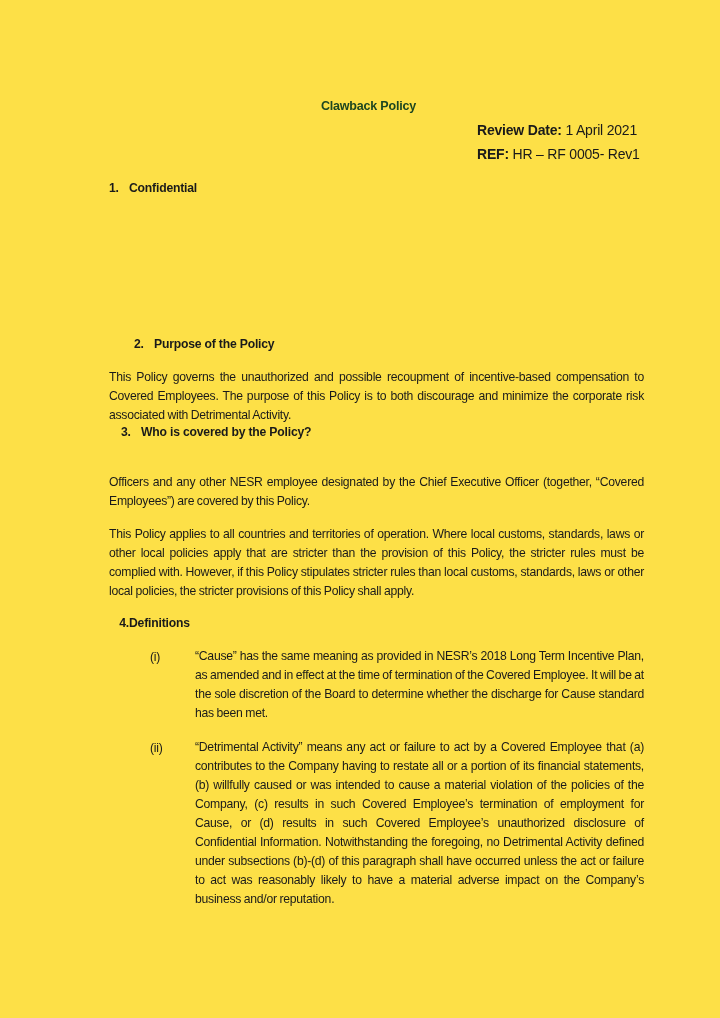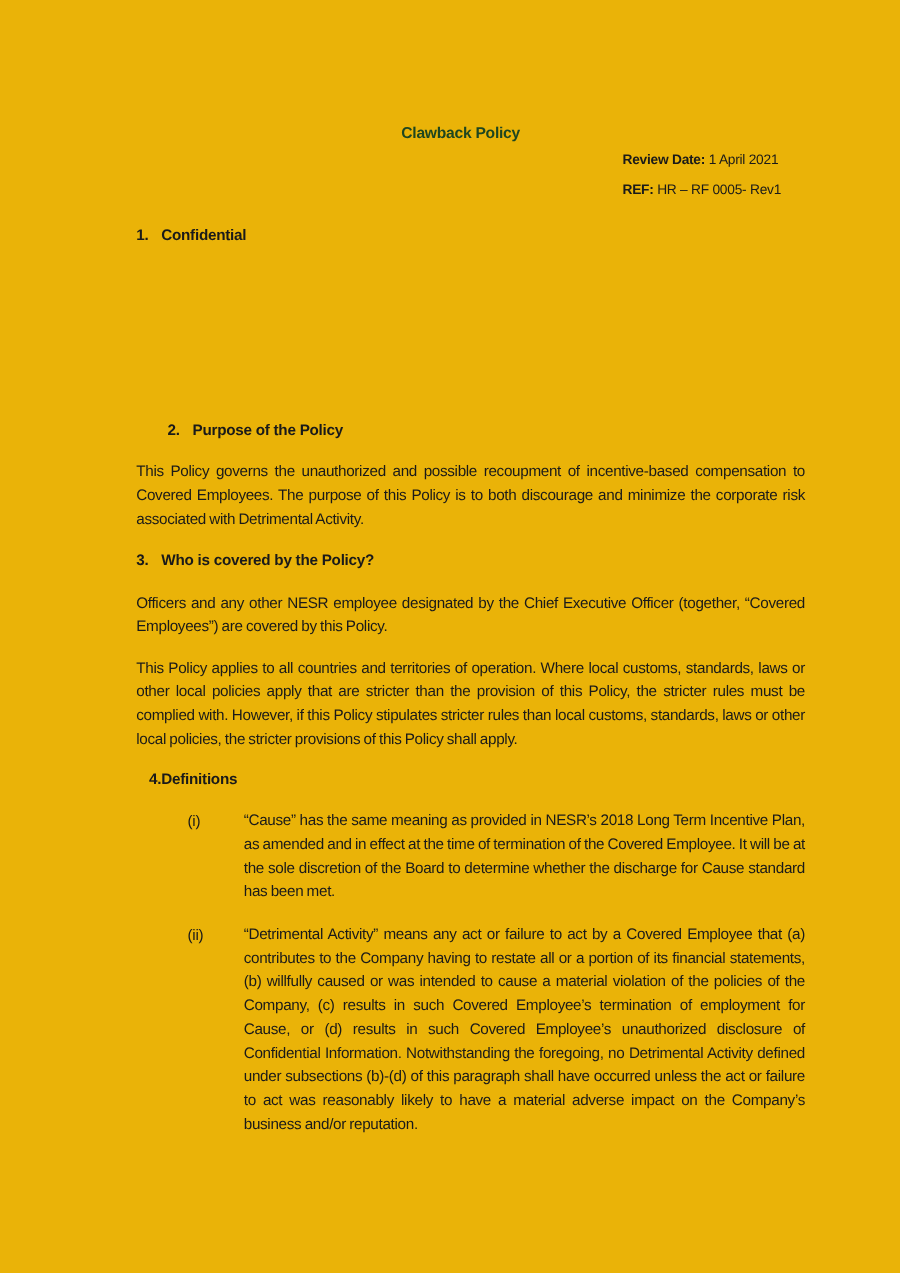--- a/index.html
+++ b/index.html
@@ -13,35 +13,35 @@
       position: relative;
       overflow: hidden;
       font-family: "Liberation Sans", sans-serif;
       color: #1a1a1a;
       font-size: 12.2px;
     }
     .page {
       position: absolute;
       left: 0; top: 0;
       width: 720px; height: 1018px;
-      background: #eab308;
+      background: #fde047;
     }
     .title {
       position: absolute;
       left: 321px;
       top: 99px;
       font-weight: bold;
       font-size: 12.5px;
       color: #1e4620;
       letter-spacing: -0.2px;
     }
     .meta-line {
       position: absolute;
-      left: 498px;
-      font-size: 11px;
+      left: 477px;
+      font-size: 14px;
       letter-spacing: -0.2px;
     }
     .meta-line b { font-weight: bold; }
     .heading {
       position: absolute;
       left: 109px;
       font-weight: bold;
       font-size: 12.2px;
       letter-spacing: -0.2px;
     }
@@ -90,21 +90,21 @@
 
   <div class="heading" style="top:181px;">
     <span class="num">1.</span><span>Confidential</span>
   </div>
 
   <div class="heading" style="top:337px;margin-left:25px;">
     <span class="num">2.</span><span>Purpose of the Policy</span>
   </div>
   <div class="para" style="top:368px;">This Policy governs the unauthorized and possible recoupment of incentive-based compensation to Covered Employees.  The purpose of this Policy is to both discourage and minimize the corporate risk associated with Detrimental Activity.</div>
 
-  <div class="heading" style="top:441px;">
+  <div class="heading" style="top:425px;margin-left:12px;">
     <span class="num">3.</span><span>Who is covered by the Policy?</span>
   </div>
   <div class="para" style="top:473px;">Officers and any other NESR employee designated by the Chief Executive Officer (together, “Covered Employees”) are covered by this Policy.</div>
   <div class="para" style="top:525px;">This Policy applies to all countries and territories of operation. Where local customs, standards, laws or other local policies apply that are stricter than the provision of this Policy, the stricter rules must be complied with. However, if this Policy stipulates stricter rules than local customs, standards, laws or other local policies, the stricter provisions of this Policy shall apply.</div>
 
   <div class="heading" style="top:616px;text-align:right;">
     <span class="num">4.</span><span>Definitions</span>
   </div>
 
   <div class="def-num" style="top:650px;">(i)</div>

